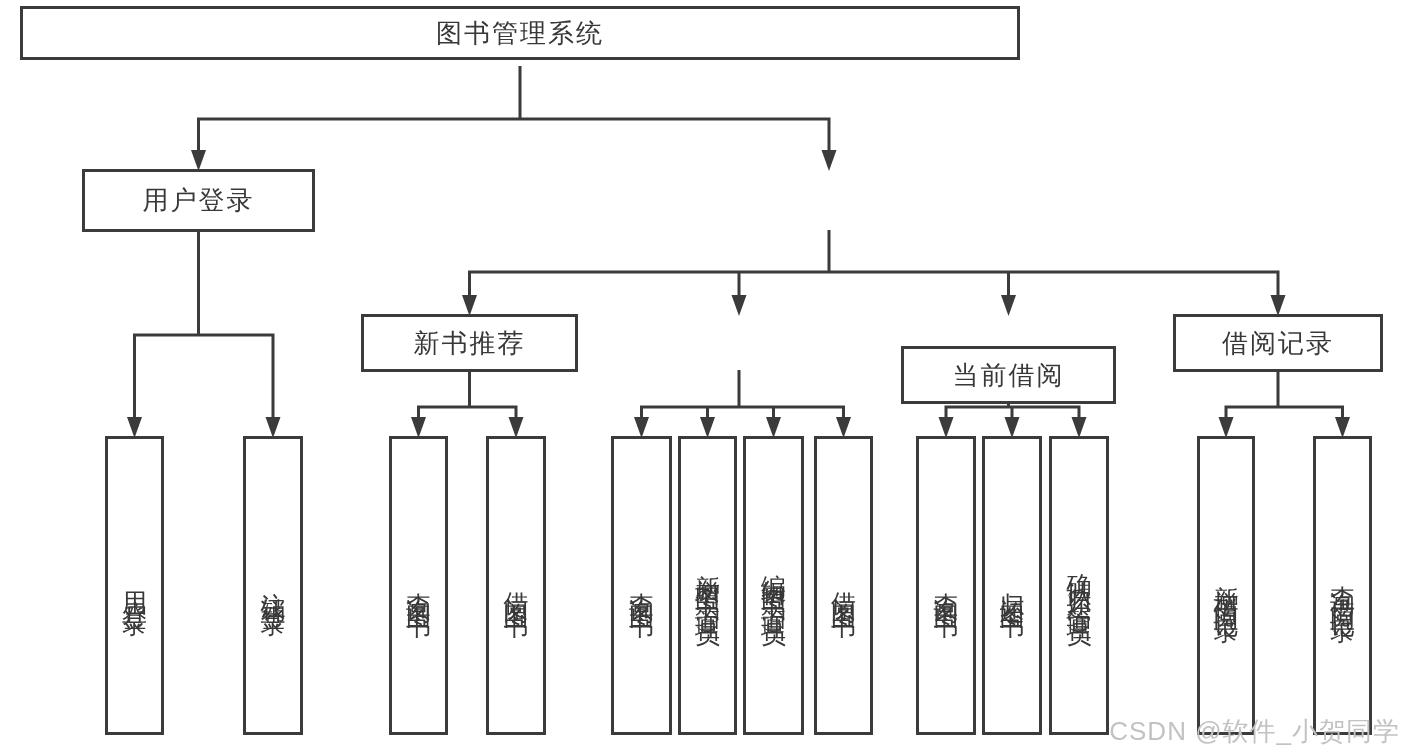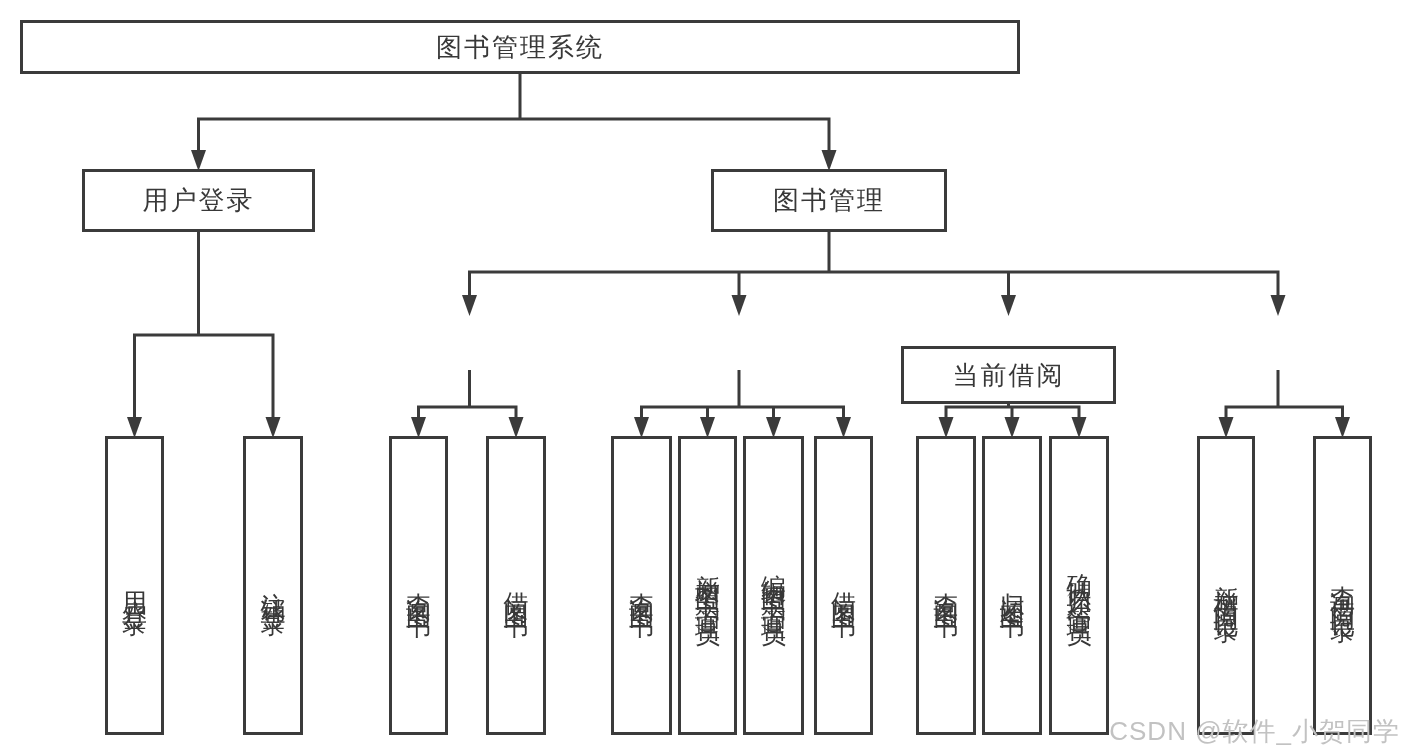--- a/index.html
+++ b/index.html
@@ -85,31 +85,34 @@
       <path d="M 1008.5 370 L 1008.5 407 M 944.5 407 L 1080.5 407 M 946 407 L 946 419 M 1012 407 L 1012 419 M 1079 407 L 1079 419" fill="none" stroke="#3b3b3b" stroke-width="3"></path>
       <polygon points="938.5,417 953.5,417 946,438" fill="#3b3b3b"></polygon>
       <polygon points="1004.5,417 1019.5,417 1012,438" fill="#3b3b3b"></polygon>
       <polygon points="1071.5,417 1086.5,417 1079,438" fill="#3b3b3b"></polygon>
       <path d="M 1278 370 L 1278 407 M 1224.5 407 L 1344 407 M 1226 407 L 1226 419 M 1342.5 407 L 1342.5 419" fill="none" stroke="#3b3b3b" stroke-width="3"></path>
       <polygon points="1218.5,417 1233.5,417 1226,438" fill="#3b3b3b"></polygon>
       <polygon points="1335,417 1350,417 1342.5,438" fill="#3b3b3b"></polygon>
     </svg>
 
   <div class="watermark">CSDN @软件_小贺同学</div>
-<div class="node" style="left: 20px; top: 20px; width: 1000px; height: 54px;">
+<div class="node" style="left: 20px; top: 6px; width: 1000px; height: 54px;">
       <span class="node-label">图书管理系统</span>
     </div>
     <div class="node" style="left: 82px; top: 169px; width: 233px; height: 63px;">
       <span class="node-label">用户登录</span>
     </div>
-    <div class="node" style="left: 711px; top: 169px; width: 236px; height: 63px;">
-      <span class="node-label">图书管理</span>
+    <div class="node" style="left: 361px; top: 314px; width: 217px; height: 58px;">
+      <span class="node-label">新书推荐</span>
     </div>
     <div class="node" style="left: 901px; top: 314px; width: 215px; height: 58px; margin-top: 32px;">
       <span class="node-label">当前借阅</span>
+    </div>
+    <div class="node" style="left: 1173px; top: 314px; width: 210px; height: 58px;">
+      <span class="node-label">借阅记录</span>
     </div>
     <div class="node vertical" style="left: 105px; top: 436px; width: 59px; height: 299px;">
       <span class="node-label">用户登录</span>
     </div>
     <div class="node vertical" style="left: 243px; top: 436px; width: 60px; height: 299px;">
       <span class="node-label">注销登录</span>
     </div>
     <div class="node vertical" style="left: 389px; top: 436px; width: 59px; height: 299px;">
       <span class="node-label">查询图书</span>
     </div>

